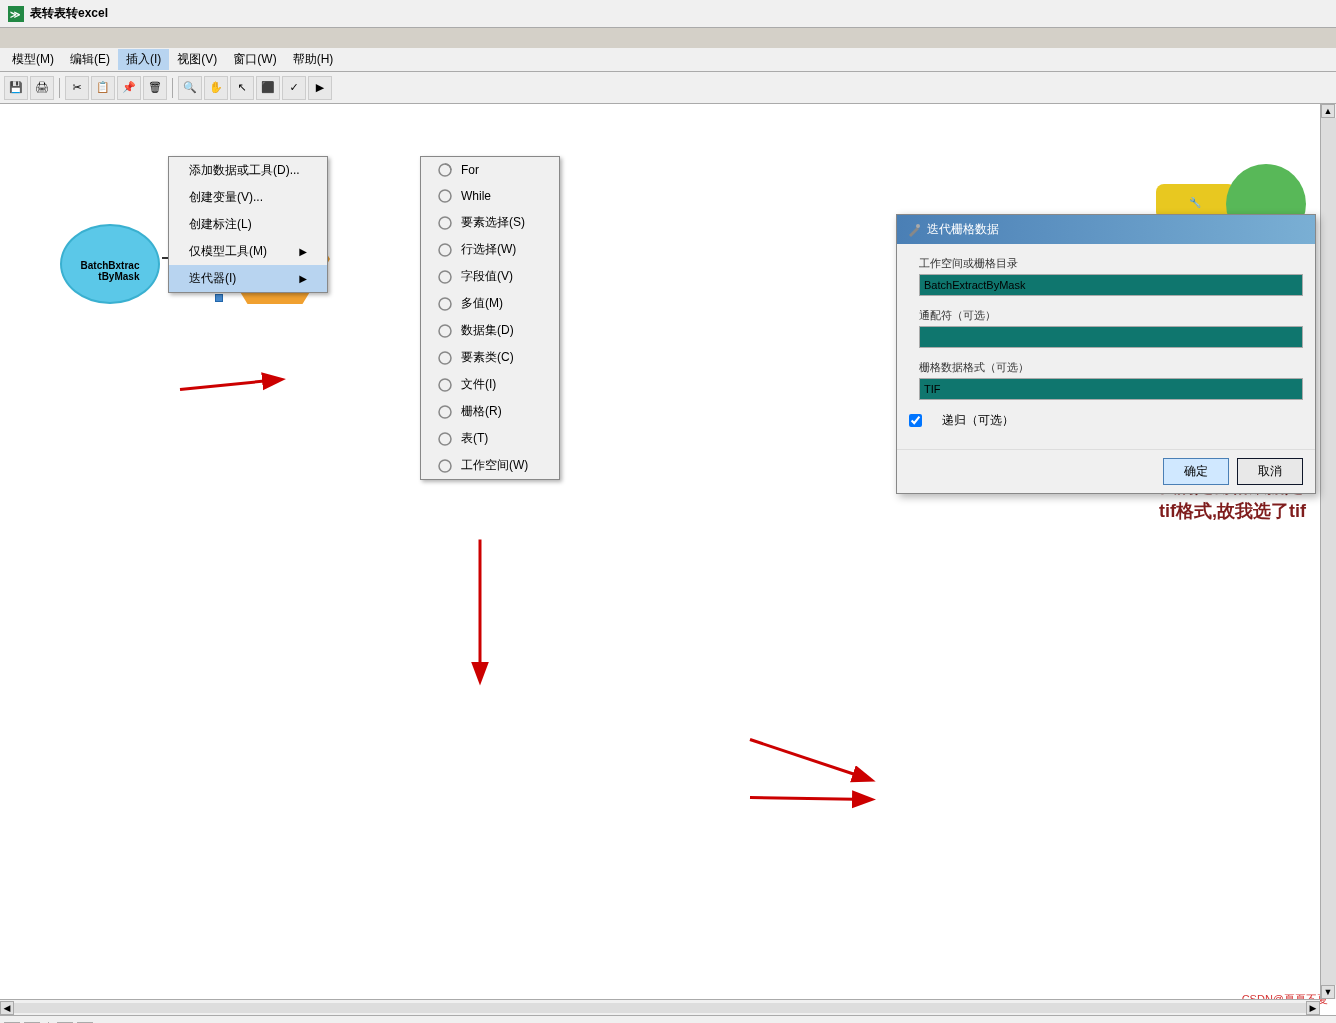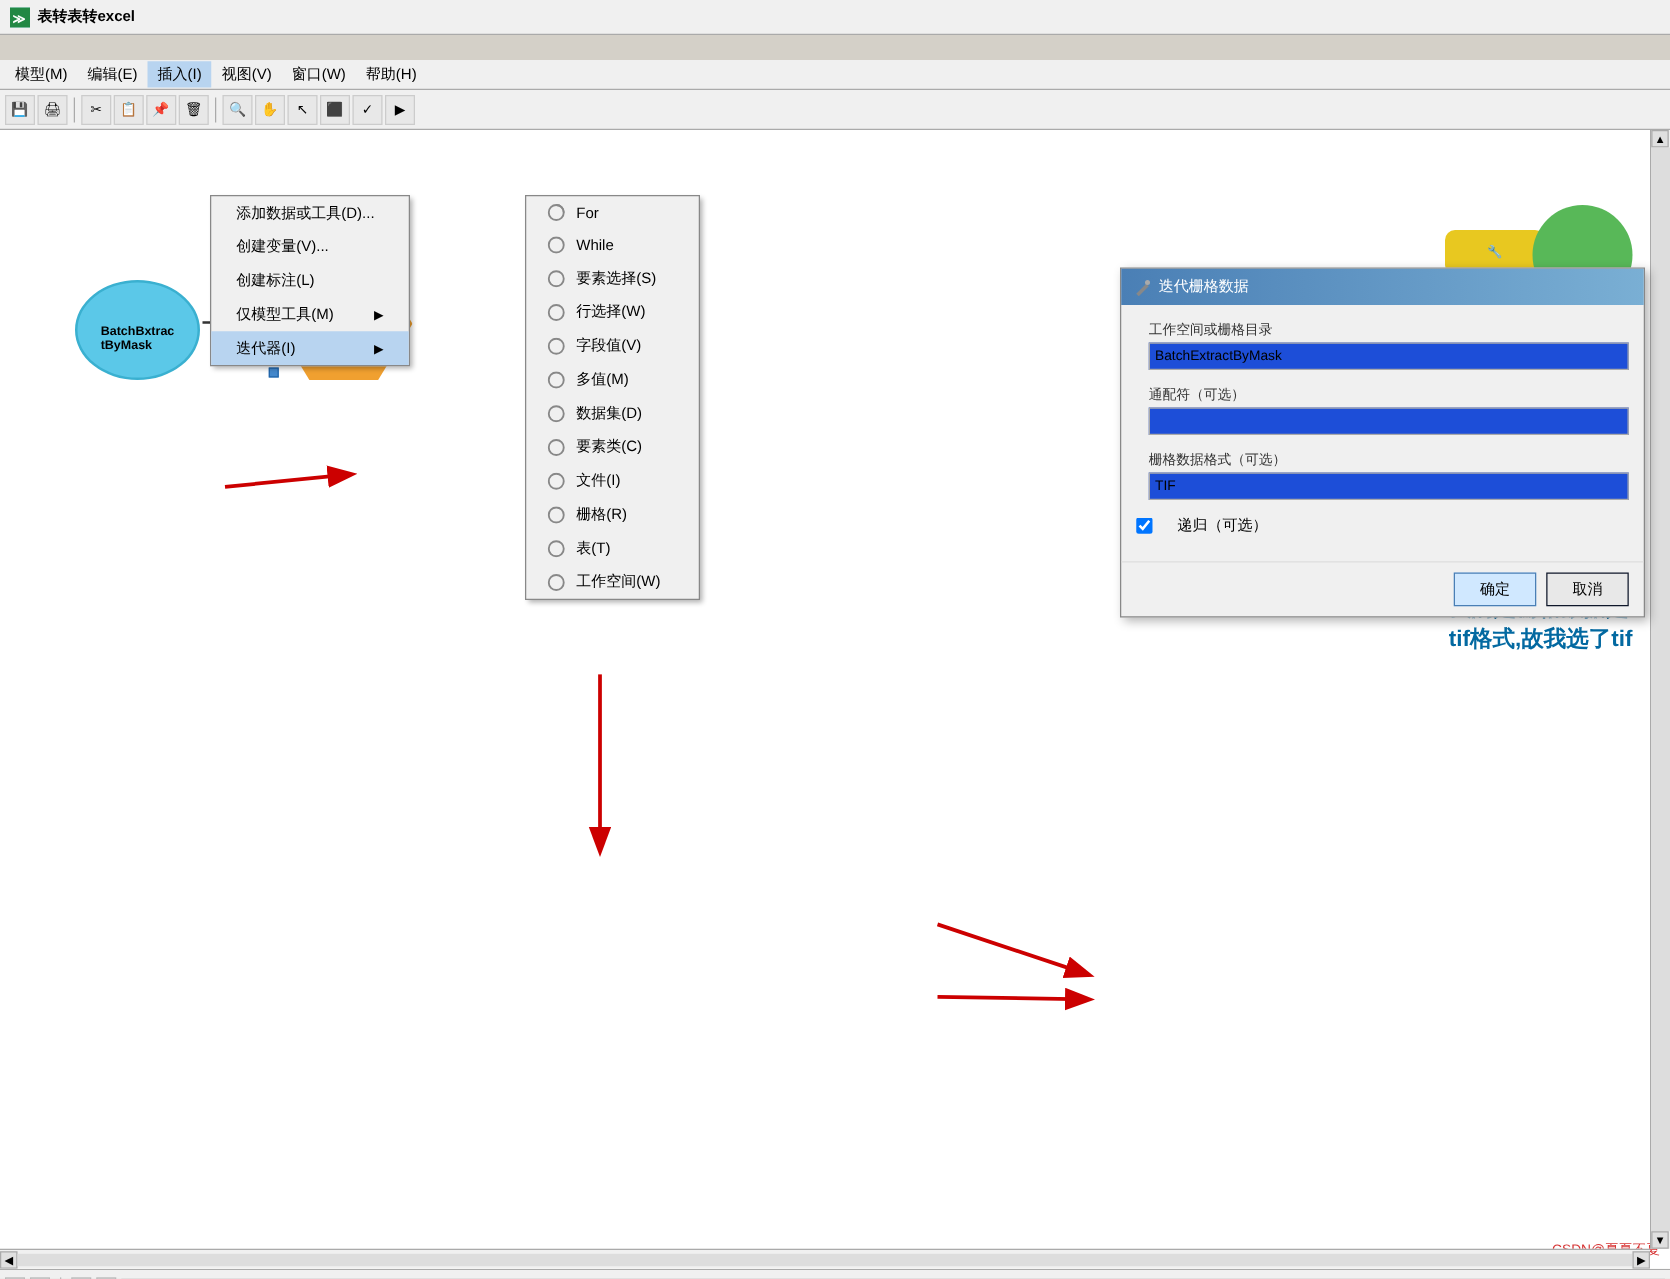--- a/index.html
+++ b/index.html
@@ -240,21 +240,21 @@
     }
     .dialog-label {
       font-size: 11px;
       margin-bottom: 3px;
       color: #333;
     }
     .dialog-input {
       width: 100%;
       height: 22px;
       border: 1px solid #aaa;
-      background: #1d4ed8;
+      background: #0f766e;
       padding: 2px 4px;
       font-size: 11px;
     }
     .dialog-footer {
       padding: 8px 12px;
       display: flex;
       justify-content: flex-end;
       gap: 8px;
       border-top: 1px solid #ddd;
     }
@@ -369,21 +369,21 @@
   <div class="toolbar-btn">▶</div>
 </div>
 
 <div class="main-area">
 
   <div class="canvas-area" style="position:relative;">
 
     <div style="position:absolute; top:0; left:0; right:0; bottom:0; background:#ffffff;"></div>
 
     <div class="node-batch">
-      <span style="font-size:10px; font-weight:bold; text-align:left; padding:4px;margin-top:13px;">BatchBxtrac<br>tByMask</span>
+      <span style="font-size:10px; font-weight:bold; text-align:right; padding:4px;margin-top:13px;">BatchBxtrac<br>tByMask</span>
     </div>
 
     <div class="node-arrow"></div>
 
     <div class="node-iterate">
       <span style="font-size:11px; font-weight:bold; color:#000; z-index:10; position:relative;">迭代栅格数据</span>
     </div>
 
     <div style="position:absolute; left:215px; top:148px; width:8px; height:8px; background:#4488cc; border:1px solid #2266aa;"></div>
     <div style="position:absolute; left:215px; top:190px; width:8px; height:8px; background:#4488cc; border:1px solid #2266aa;"></div>
@@ -566,21 +566,21 @@
 
       <line x1="180" y1="230" x2="280" y2="220" stroke="#cc0000" stroke-width="3" marker-end="url(#redArrow)"></line>
 
       <line x1="480" y1="380" x2="480" y2="520" stroke="#cc0000" stroke-width="3" marker-end="url(#redArrow)"></line>
 
       <line x1="750" y1="580" x2="870" y2="620" stroke="#cc0000" stroke-width="3" marker-end="url(#redArrow)"></line>
 
       <line x1="750" y1="638" x2="870" y2="640" stroke="#cc0000" stroke-width="3" marker-end="url(#redArrow)"></line>
     </svg>
 
-    <div class="annotation" style="position:absolute; right:30px; top:370px; color:#0369a1; font-size:18px; font-weight:bold; line-height:1.4;">
+    <div class="annotation" style="position:absolute; right:30px; top:370px; color:#7f1d1d; font-size:18px; font-weight:bold; line-height:1.4;">
       <span>我的是栅格数据是</span><br>
       <span>tif格式,故我选了tif</span>
     </div>
 
     <div class="watermark">CSDN@夏夏不夏</div>
 
     <div style="position:absolute; bottom:0; left:0; right:16px; height:16px; background:#f0f0f0; border-top:1px solid #aaa; display:flex; align-items:center;">
       <div style="width:14px; height:14px; background:#e0e0e0; border:1px solid #aaa; display:flex; align-items:center; justify-content:center; font-size:9px;">◀</div>
       <div style="flex:1; height:10px; background:#ddd;"></div>
       <div style="width:14px; height:14px; background:#e0e0e0; border:1px solid #aaa; display:flex; align-items:center; justify-content:center; font-size:9px;">▶</div>

